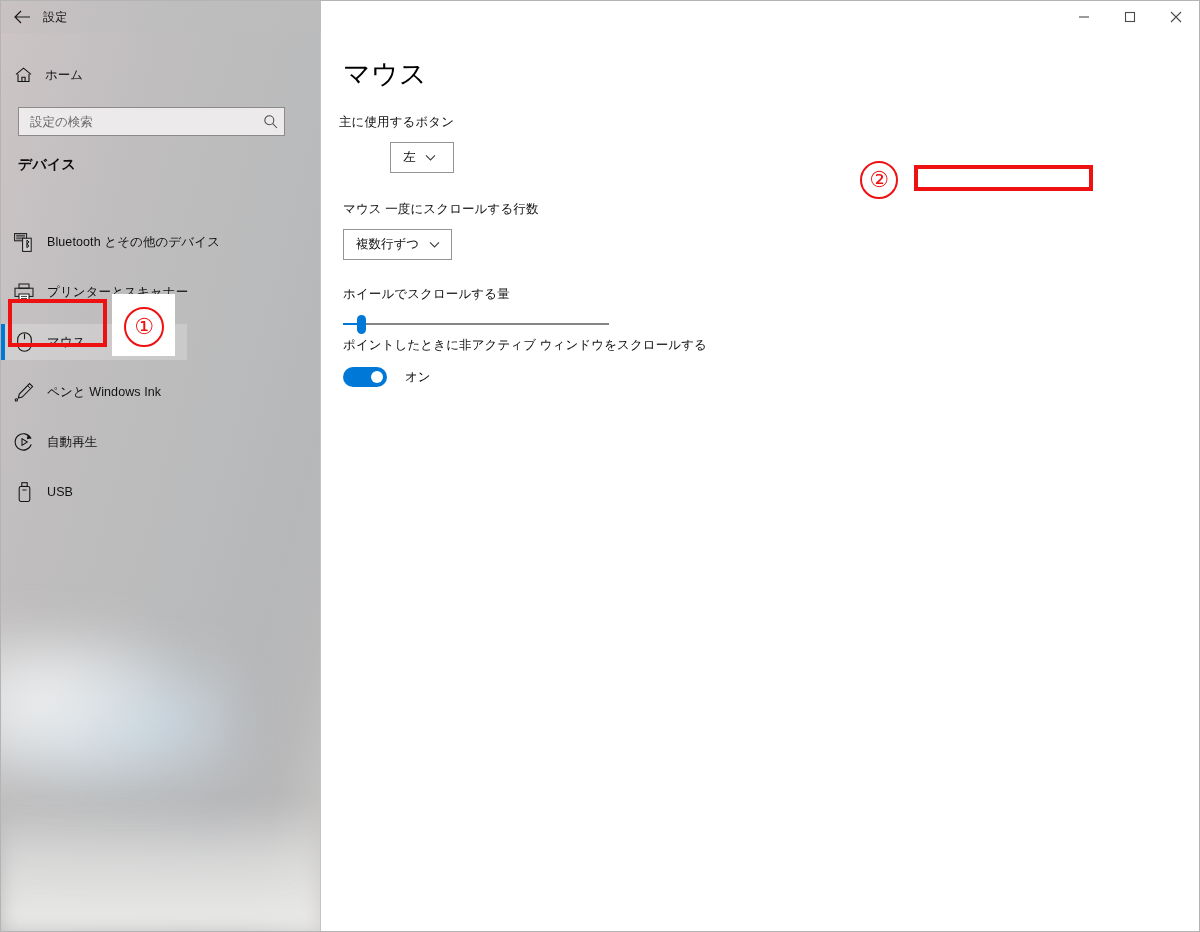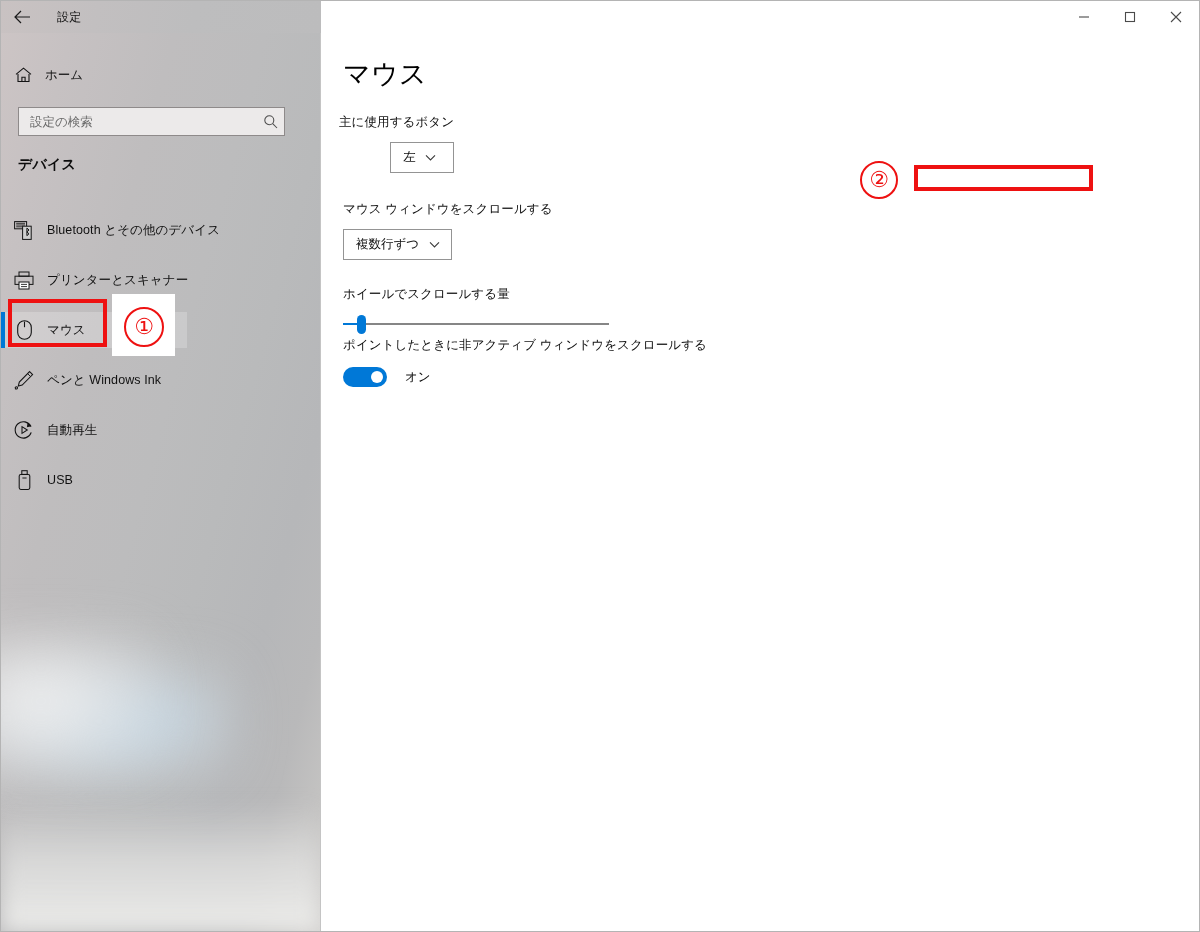--- a/index.html
+++ b/index.html
@@ -46,21 +46,20 @@
   }
   .back-btn {
     width: 42px; height: 32px;
     display: flex; align-items: center; justify-content: center;
     cursor: pointer;
   }
   .back-btn svg { display: block; }
   .title-text {
     font-size: 12px;
     color: #111111;
-    margin-left: 14px;
     letter-spacing: .3px;
   }
   #winctl {
     position: absolute;
     right: 0; top: 0;
     height: 32px;
     display: flex;
   }
   .wc {
     width: 46px; height: 32px;
@@ -168,21 +167,21 @@
     left: 17px; top: 155px;
     font-size: 14px;
     font-weight: bold;
     color: #0c0c0c;
     letter-spacing: .2px;
     font-family: Liberation Serif, serif;
   }
 
   #navlist {
     position: absolute;
-    left: 0; top: 204px;
+    left: 0; top: 216px;
     width: 308px;
   }
   .nav-item {
     position: relative;
     height: 50px;
     display: flex;
     align-items: center;
     cursor: pointer;
   }
   .nav-item .ic {
@@ -484,21 +483,21 @@
         <span class="val">左</span>
         <span class="chev">
           <svg width="11" height="8" viewBox="0 0 11 8" aria-hidden="true">
             <path d="M1 1.4 L5.5 6 L10 1.4" fill="none" stroke="#3b3b3b" stroke-width="1.1"></path>
           </svg>
         </span>
       </div>
     </div>
 
     <div style="position:absolute;left:21px;top:167px;">
-      <div class="field-label">マウス ウィンドウをスクロールする</div>
+      <div class="field-label">マウス 一度にスクロールする行数</div>
       <div class="combo" style="width:109px;margin-top:11px;">
         <span class="val">複数行ずつ</span>
         <span class="chev">
           <svg width="11" height="8" viewBox="0 0 11 8" aria-hidden="true">
             <path d="M1 1.4 L5.5 6 L10 1.4" fill="none" stroke="#3b3b3b" stroke-width="1.1"></path>
           </svg>
         </span>
       </div>
     </div>
 

